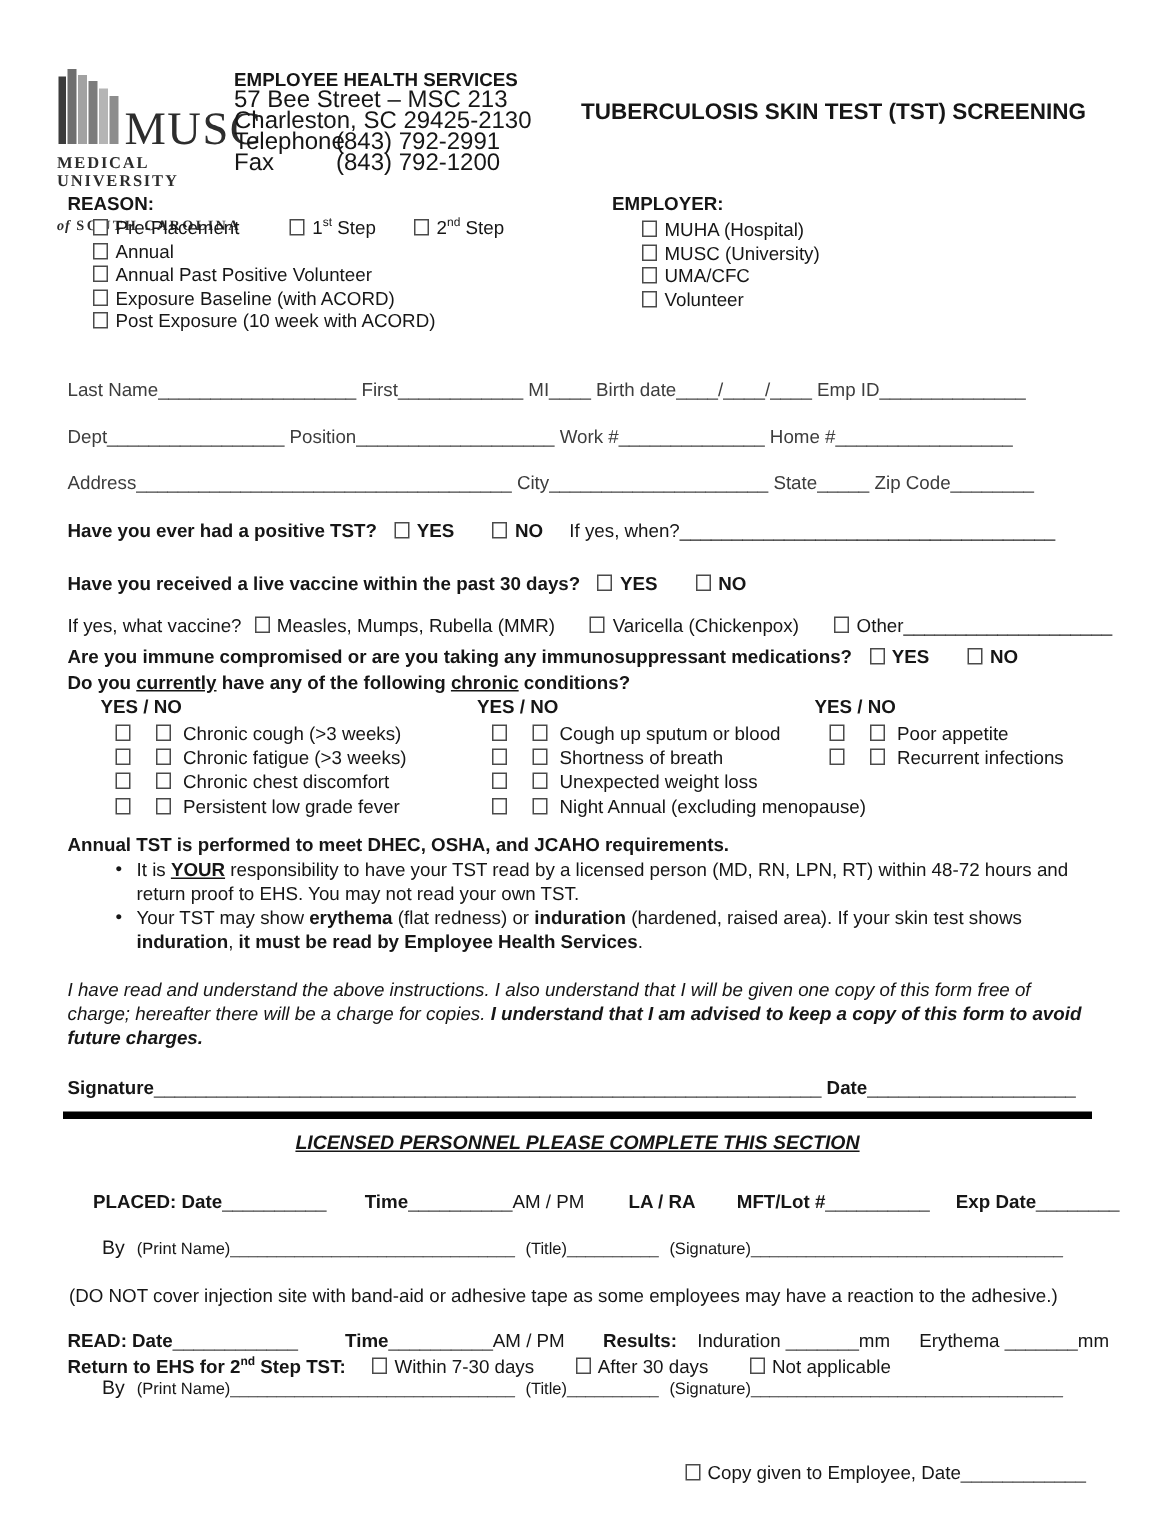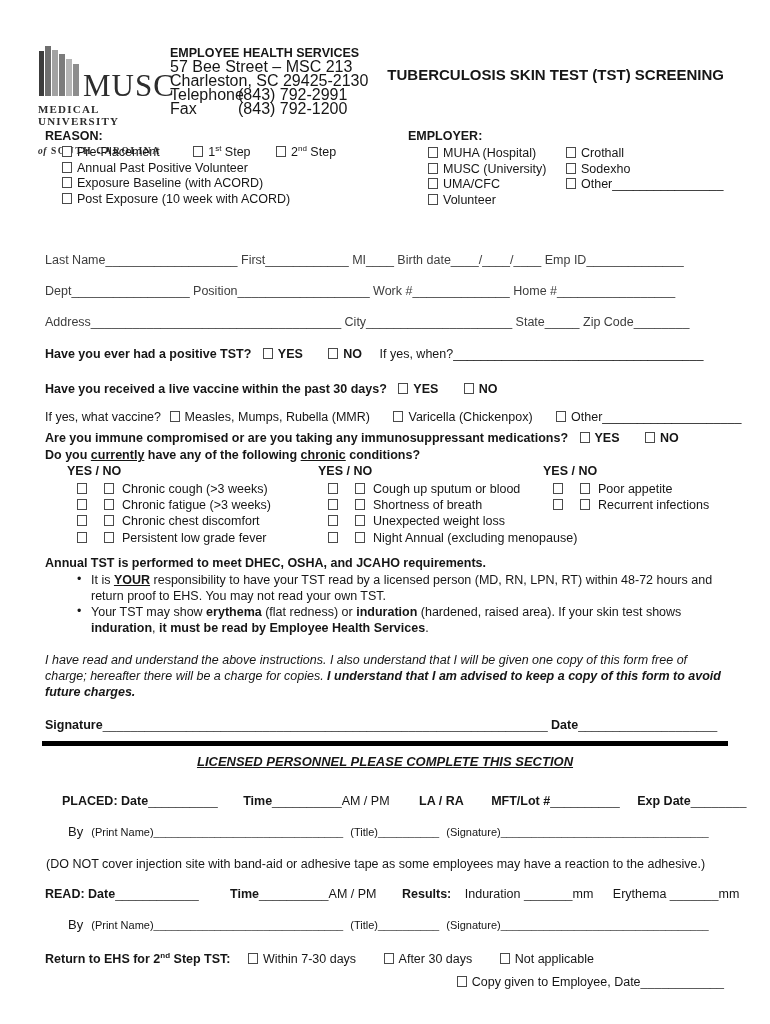--- a/index.html
+++ b/index.html
@@ -71,55 +71,51 @@
           <rect x="28" y="15" width="6" height="37" fill="#b5b5b5"></rect>
           <rect x="35" y="20" width="6" height="32" fill="#8d8d8d"></rect>
         </svg>
       </span>
       <span class="logo-musc">MUSC</span>
     </div>
     <div class="logo-cap1">MEDICAL UNIVERSITY</div>
     <div class="logo-cap2"><span class="of">of</span> <span>SOUTH CAROLINA</span></div>
   </div>
 
-  <div class="abs" style="left:170px;top:46px;">
+  <div class="abs" style="left:156px;top:46px;">
     <div class="b" style="font-size:12.5px;">EMPLOYEE HEALTH SERVICES</div>
     <div class="dept-line">57 Bee Street – MSC 213</div>
     <div class="dept-line">Charleston, SC 29425-2130</div>
     <div class="dept-line"><span class="tel-label">Telephone</span><span>(843) 792-2991</span></div>
     <div class="dept-line"><span class="tel-label">Fax</span><span>(843) 792-1200</span></div>
   </div>
 
   <div class="abs title" style="right:46px;top:66px;">TUBERCULOSIS SKIN TEST (TST) SCREENING</div>
 
   <div class="abs" style="left:45px;top:129px;">
     <div class="b">REASON:</div>
     <div class="r-row indent" style="margin-top:2px;">
       <span class="cb"></span><span>Pre-Placement</span>
       <span class="cb" style="margin-left:30px;"></span><span><span>1</span><sup>st</sup><span> Step</span></span>
       <span class="cb" style="margin-left:22px;"></span><span><span>2</span><sup>nd</sup><span> Step</span></span>
     </div>
+    <div class="r-row indent"><span class="cb"></span><span>Annual</span></div>
     <div class="r-row indent"><span class="cb"></span><span>Annual Past Positive Volunteer</span></div>
     <div class="r-row indent"><span class="cb"></span><span>Exposure Baseline (with ACORD)</span></div>
     <div class="r-row indent"><span class="cb"></span><span>Post Exposure (10 week with ACORD)</span></div>
   </div>
 
   <div class="abs" style="left:408px;top:129px;">
     <div class="b">EMPLOYER:</div>
   </div>
   <div class="abs" style="left:428px;top:146px;">
     <div class="r-row"><span class="cb"></span><span>MUHA (Hospital)</span></div>
     <div class="r-row"><span class="cb"></span><span>MUSC (University)</span></div>
     <div class="r-row"><span class="cb"></span><span>UMA/CFC</span></div>
     <div class="r-row"><span class="cb"></span><span>Volunteer</span></div>
-  </div>
-  <div class="abs" style="left:566px;top:146px;">
-    <div class="r-row"><span class="cb"></span><span>Crothall</span></div>
-    <div class="r-row"><span class="cb"></span><span>Sodexho</span></div>
-    <div class="r-row"><span class="cb"></span><span>Other________________</span></div>
   </div>
 
   <div class="abs nw gray-line" style="left:45px;top:241px;">Last Name___________________ First____________ MI____ Birth date____/____/____ Emp ID______________</div>
   <div class="abs nw gray-line" style="left:45px;top:272px;">Dept_________________ Position___________________ Work #______________ Home #_________________</div>
   <div class="abs nw gray-line" style="left:45px;top:303px;">Address____________________________________ City_____________________ State_____ Zip Code________</div>
 
   <div class="abs nw" style="left:45px;top:335px;">
     <span class="b">Have you ever had a positive TST?</span>
     <span class="cb" style="margin-left:8px;"></span><span class="b">YES</span>
     <span class="cb" style="margin-left:22px;"></span><span class="b">NO</span>
@@ -218,21 +214,21 @@
     <span style="margin-left:16px;">Erythema</span> <span class="gray-line">_______</span><span>mm</span>
   </div>
 
   <div class="abs nw small" style="left:68px;top:905px;">
     <span class="by-label">By</span>
     <span style="margin-left:5px;">(Print Name)</span><span class="gray-line">_______________________________</span>
     <span style="margin-left:4px;">(Title)</span><span class="gray-line">__________</span>
     <span style="margin-left:4px;">(Signature)</span><span class="gray-line">__________________________________</span>
   </div>
 
-  <div class="abs nw" style="left:45px;top:940px;">
+  <div class="abs nw" style="left:45px;top:892px;">
     <span class="b"><span>Return to EHS for 2</span><sup>nd</sup><span> Step TST:</span></span>
     <span class="cb" style="margin-left:14px;"></span><span>Within 7-30 days</span>
     <span class="cb" style="margin-left:24px;"></span><span>After 30 days</span>
     <span class="cb" style="margin-left:24px;"></span><span>Not applicable</span>
   </div>
 
   <div class="abs nw" style="right:46px;top:963px;">
     <span class="cb"></span><span>Copy given to Employee, Date</span><span class="gray-line">____________</span>
   </div>
 

